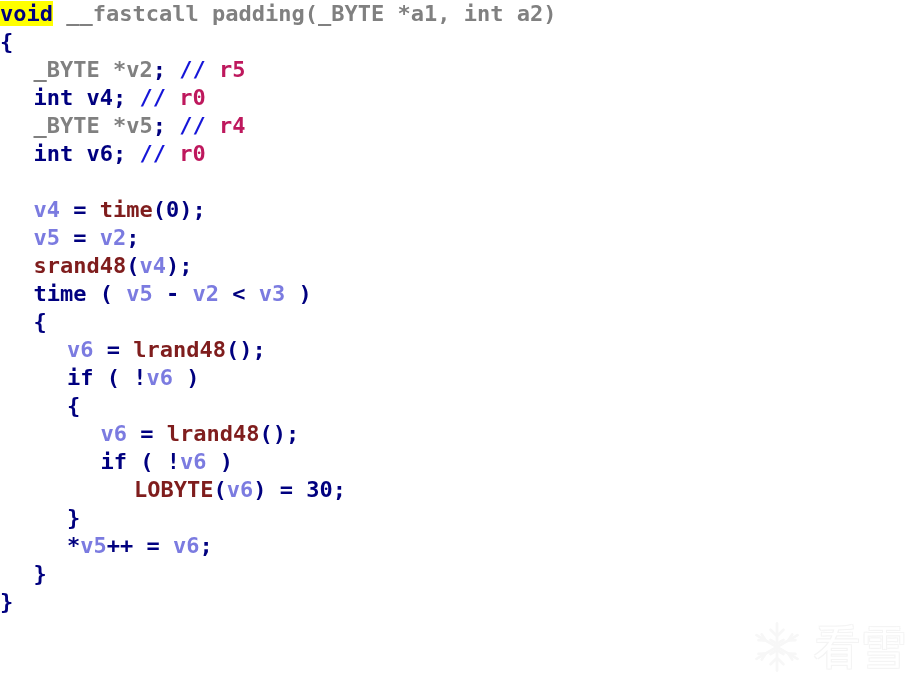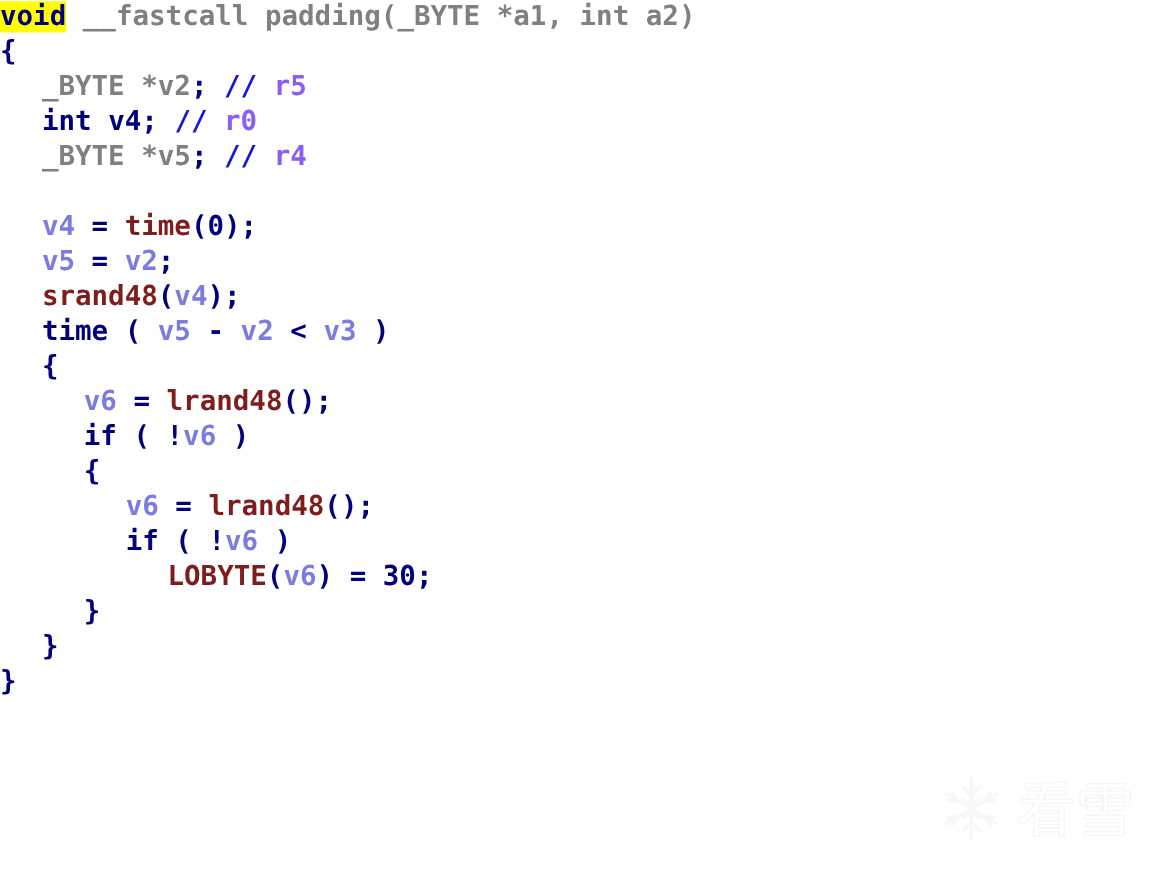--- a/index.html
+++ b/index.html
@@ -36,21 +36,21 @@
 
   
   .tok-keyword   { color: #00007f; }   
   .tok-punct     { color: #00007f; }   
   .tok-number    { color: #00007f; }   
   .tok-type      { color: #808080; }   
   .tok-arg       { color: #808080; }   
   .tok-func      { color: #7f1d1d; }   
   .tok-comment   { color: #1515d8; }   
   .tok-var       { color: #7b7be0; }   
-  .tok-reg       { color: #8b5cf6; margin-top: 37px; }   
+  .tok-reg       { color: #be185d; margin-top: 37px; }   
   .tok-plain     { color: #00007f; }
 
   .tok-highlight {
     background: #ffff00;
     color: #00007f;
   }
 
   
   #watermark {
     position: absolute;
@@ -79,33 +79,35 @@
 <body>
 
 <div id="code-view">
 
   <div id="code-lines">
       <div class="code-line" id="line-1"><span class="tok-keyword tok-highlight">void</span><span class="tok-plain"> </span><span class="tok-type">__fastcall</span><span class="tok-plain"> </span><span class="tok-type">padding</span><span class="tok-type">(</span><span class="tok-type">_BYTE</span><span class="tok-type"> *</span><span class="tok-arg">a1</span><span class="tok-type">, </span><span class="tok-type">int</span><span class="tok-type"> </span><span class="tok-arg">a2</span><span class="tok-type">)</span></div>
       <div class="code-line" id="line-2"><span class="tok-punct">{</span></div>
       <div class="code-line" id="line-3"><span style="display: inline-block; width: 33.5px;"></span><span class="tok-type">_BYTE</span><span class="tok-type"> *</span><span class="tok-type">v2</span><span class="tok-punct">;</span><span class="tok-plain"> </span><span class="tok-comment">//</span><span class="tok-plain"> </span><span class="tok-reg">r5</span></div>
       <div class="code-line" id="line-5"><span style="display: inline-block; width: 33.5px;"></span><span class="tok-keyword">int</span><span class="tok-plain"> </span><span class="tok-keyword">v4</span><span class="tok-punct">;</span><span class="tok-plain"> </span><span class="tok-comment">//</span><span class="tok-plain"> </span><span class="tok-reg">r0</span></div>
       <div class="code-line" id="line-6"><span style="display: inline-block; width: 33.5px;"></span><span class="tok-type">_BYTE</span><span class="tok-type"> *</span><span class="tok-type">v5</span><span class="tok-punct">;</span><span class="tok-plain"> </span><span class="tok-comment">//</span><span class="tok-plain"> </span><span class="tok-reg">r4</span></div>
+      <div class="code-line" id="line-7"><span style="display: inline-block; width: 33.5px;"></span><span class="tok-keyword">int</span><span class="tok-plain"> </span><span class="tok-keyword">v6</span><span class="tok-punct">;</span><span class="tok-plain"> </span><span class="tok-comment">//</span><span class="tok-plain"> </span><span class="tok-reg">r0</span></div>
       <div class="code-line" id="line-8">&nbsp;</div>
       <div class="code-line" id="line-11"><span style="display: inline-block; width: 33.5px;"></span><span class="tok-var">v4</span><span class="tok-punct"> = </span><span class="tok-func">time</span><span class="tok-punct">(</span><span class="tok-number">0</span><span class="tok-punct">);</span></div>
       <div class="code-line" id="line-12"><span style="display: inline-block; width: 33.5px;"></span><span class="tok-var">v5</span><span class="tok-punct"> = </span><span class="tok-var">v2</span><span class="tok-punct">;</span></div>
       <div class="code-line" id="line-13"><span style="display: inline-block; width: 33.5px;"></span><span class="tok-func">srand48</span><span class="tok-punct">(</span><span class="tok-var">v4</span><span class="tok-punct">);</span></div>
       <div class="code-line" id="line-14"><span style="display: inline-block; width: 33.5px;"></span><span class="tok-keyword">time</span><span class="tok-punct"> ( </span><span class="tok-var">v5</span><span class="tok-punct"> - </span><span class="tok-var">v2</span><span class="tok-punct"> &lt; </span><span class="tok-var">v3</span><span class="tok-punct"> )</span></div>
       <div class="code-line" id="line-15"><span style="display: inline-block; width: 33.5px;"></span><span class="tok-punct">{</span></div>
       <div class="code-line" id="line-16"><span style="display: inline-block; width: 67px;"></span><span class="tok-var">v6</span><span class="tok-punct"> = </span><span class="tok-func">lrand48</span><span class="tok-punct">();</span></div>
       <div class="code-line" id="line-17"><span style="display: inline-block; width: 67px;"></span><span class="tok-keyword">if</span><span class="tok-punct"> ( !</span><span class="tok-var">v6</span><span class="tok-punct"> )</span></div>
       <div class="code-line" id="line-18"><span style="display: inline-block; width: 67px;"></span><span class="tok-punct">{</span></div>
       <div class="code-line" id="line-19"><span style="display: inline-block; width: 100.5px;"></span><span class="tok-var">v6</span><span class="tok-punct"> = </span><span class="tok-func">lrand48</span><span class="tok-punct">();</span></div>
       <div class="code-line" id="line-20"><span style="display: inline-block; width: 100.5px;"></span><span class="tok-keyword">if</span><span class="tok-punct"> ( !</span><span class="tok-var">v6</span><span class="tok-punct"> )</span></div>
       <div class="code-line" id="line-21"><span style="display: inline-block; width: 134px;"></span><span class="tok-func">LOBYTE</span><span class="tok-punct">(</span><span class="tok-var">v6</span><span class="tok-punct">) = </span><span class="tok-number">30</span><span class="tok-punct">;</span></div>
       <div class="code-line" id="line-22"><span style="display: inline-block; width: 67px;"></span><span class="tok-punct">}</span></div>
+      <div class="code-line" id="line-23"><span style="display: inline-block; width: 67px;"></span><span class="tok-punct">*</span><span class="tok-var">v5</span><span class="tok-punct">++ = </span><span class="tok-var">v6</span><span class="tok-punct">;</span></div>
       <div class="code-line" id="line-24"><span style="display: inline-block; width: 33.5px;"></span><span class="tok-punct">}</span></div>
       <div class="code-line" id="line-25"><span class="tok-punct">}</span></div>
     </div>
 
   <div id="watermark">
     <span class="wm-snowflake">
       <svg width="54" height="54" viewBox="0 0 100 100" aria-hidden="true">
         <g stroke="#f7f7f7" stroke-width="5" stroke-linecap="round" fill="none">
           <line x1="50" y1="6" x2="50" y2="94"></line>
           <line x1="12" y1="28" x2="88" y2="72"></line>

